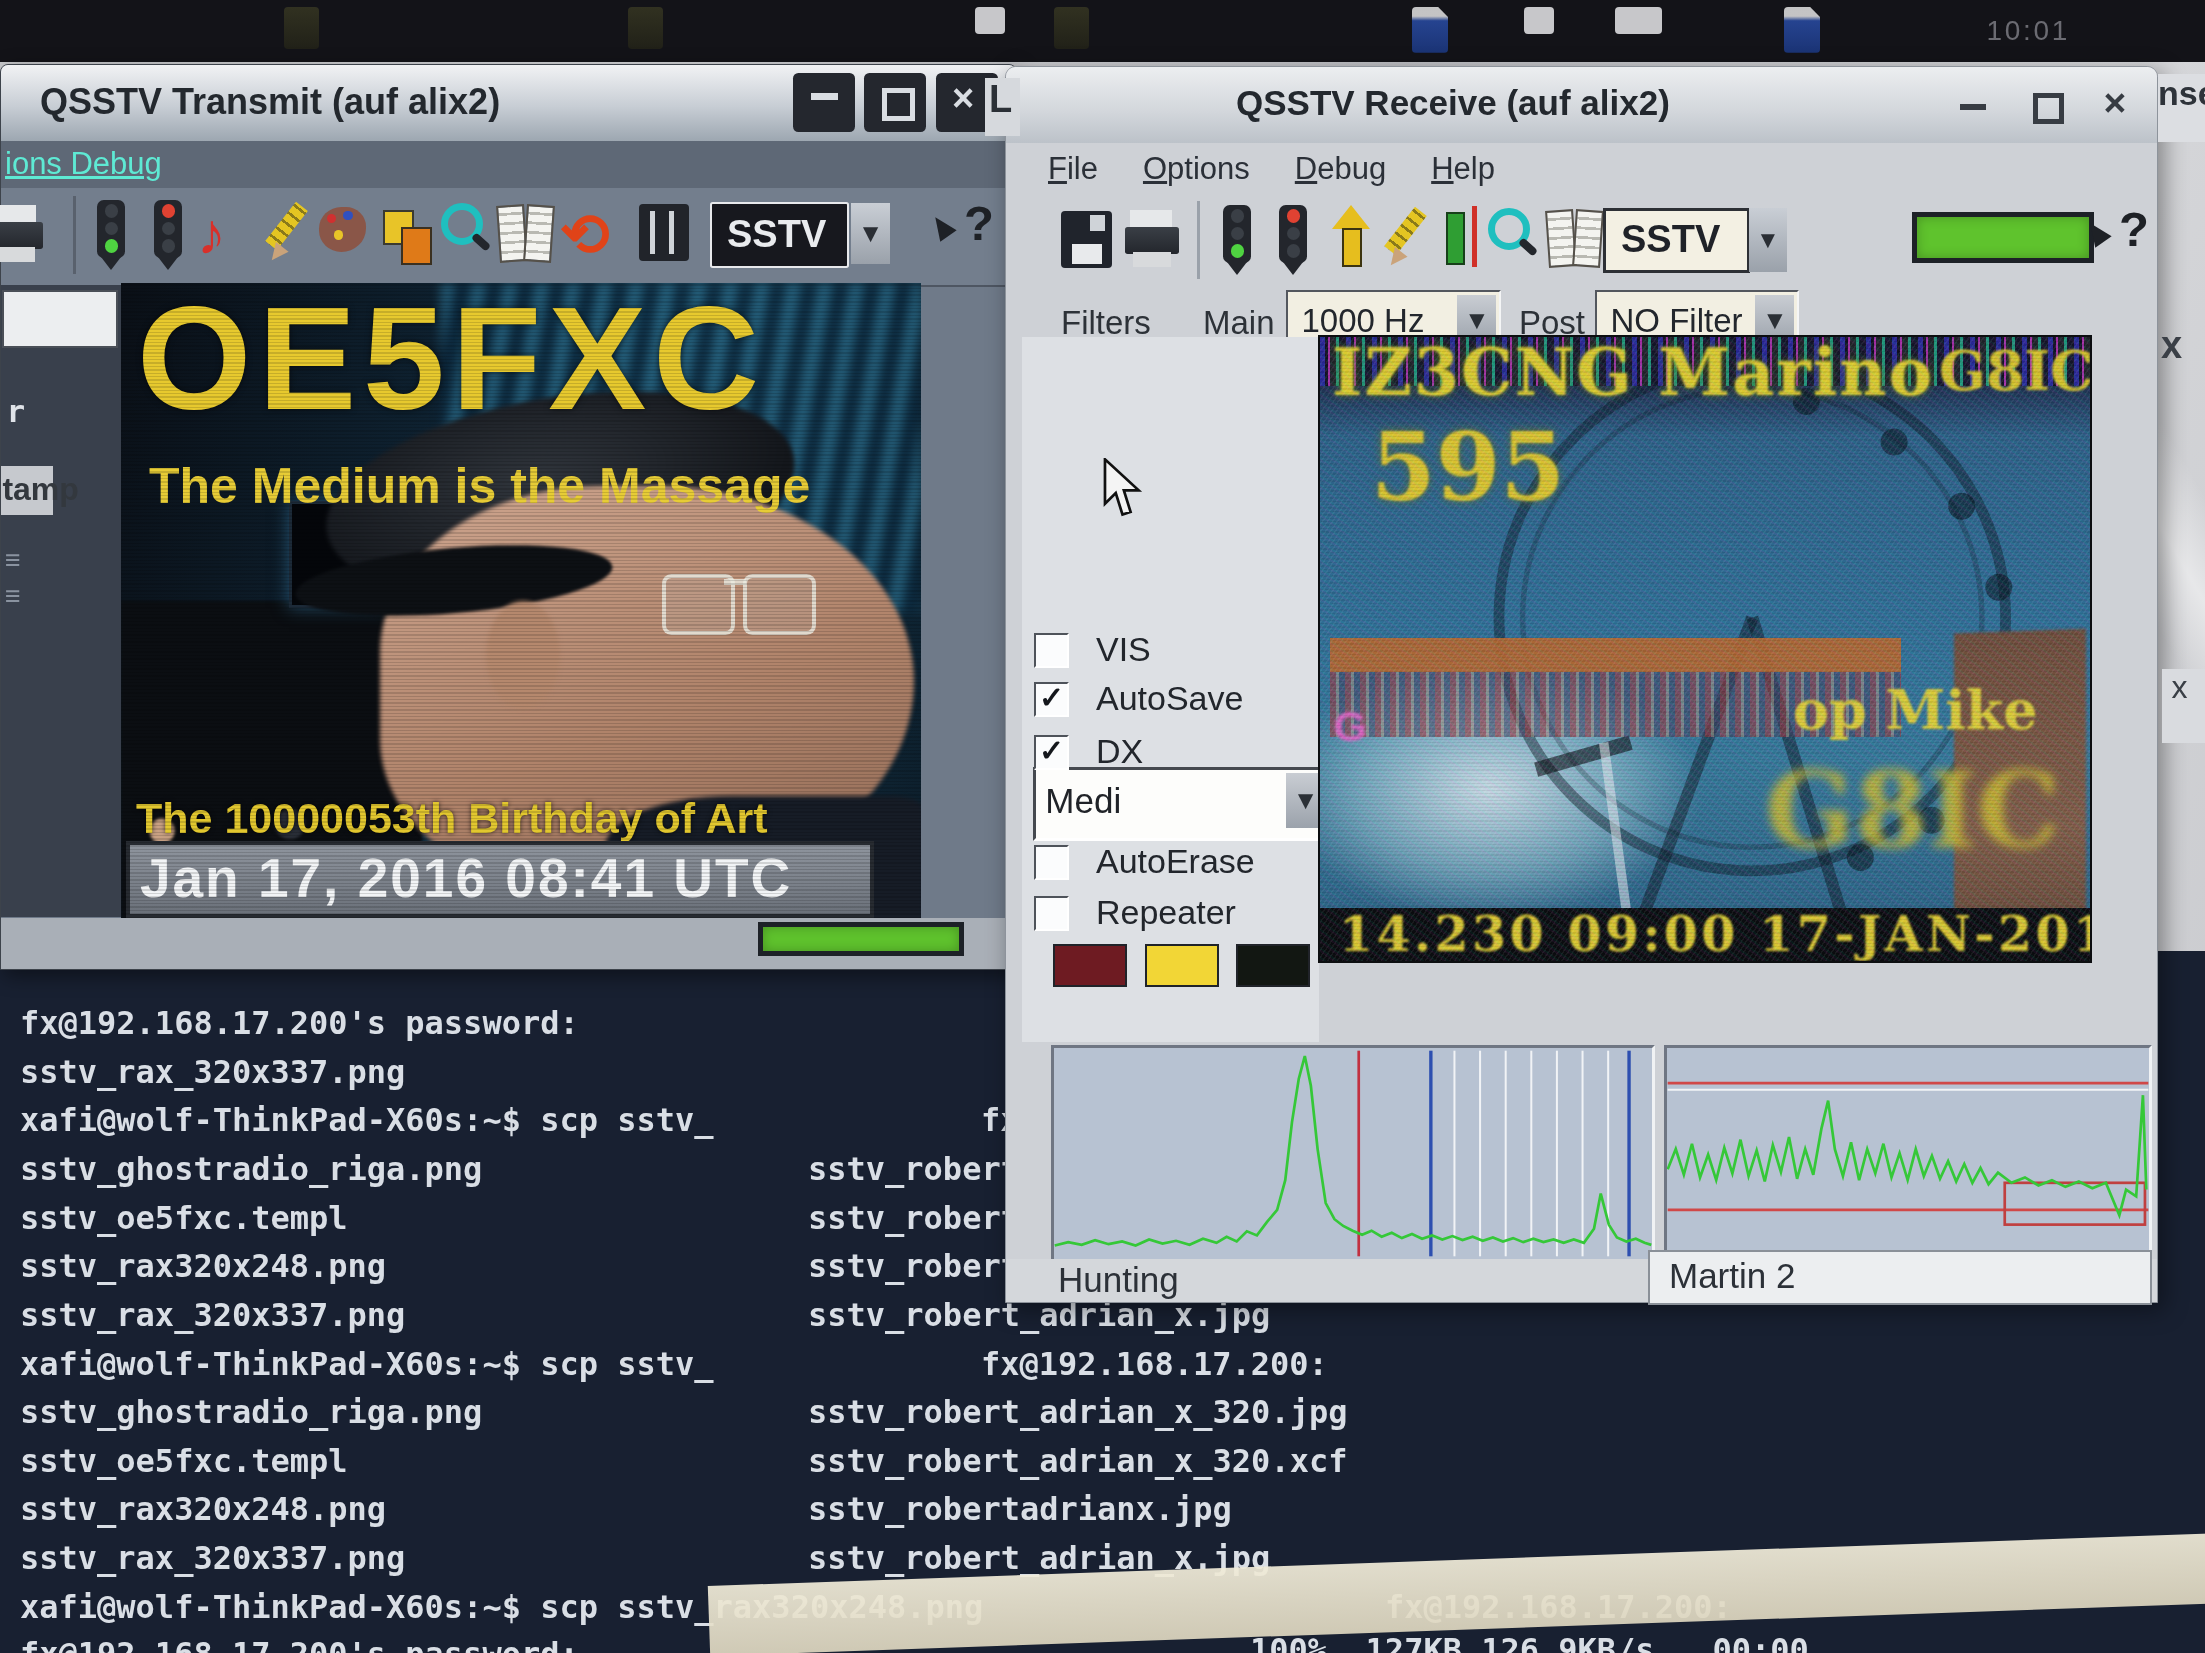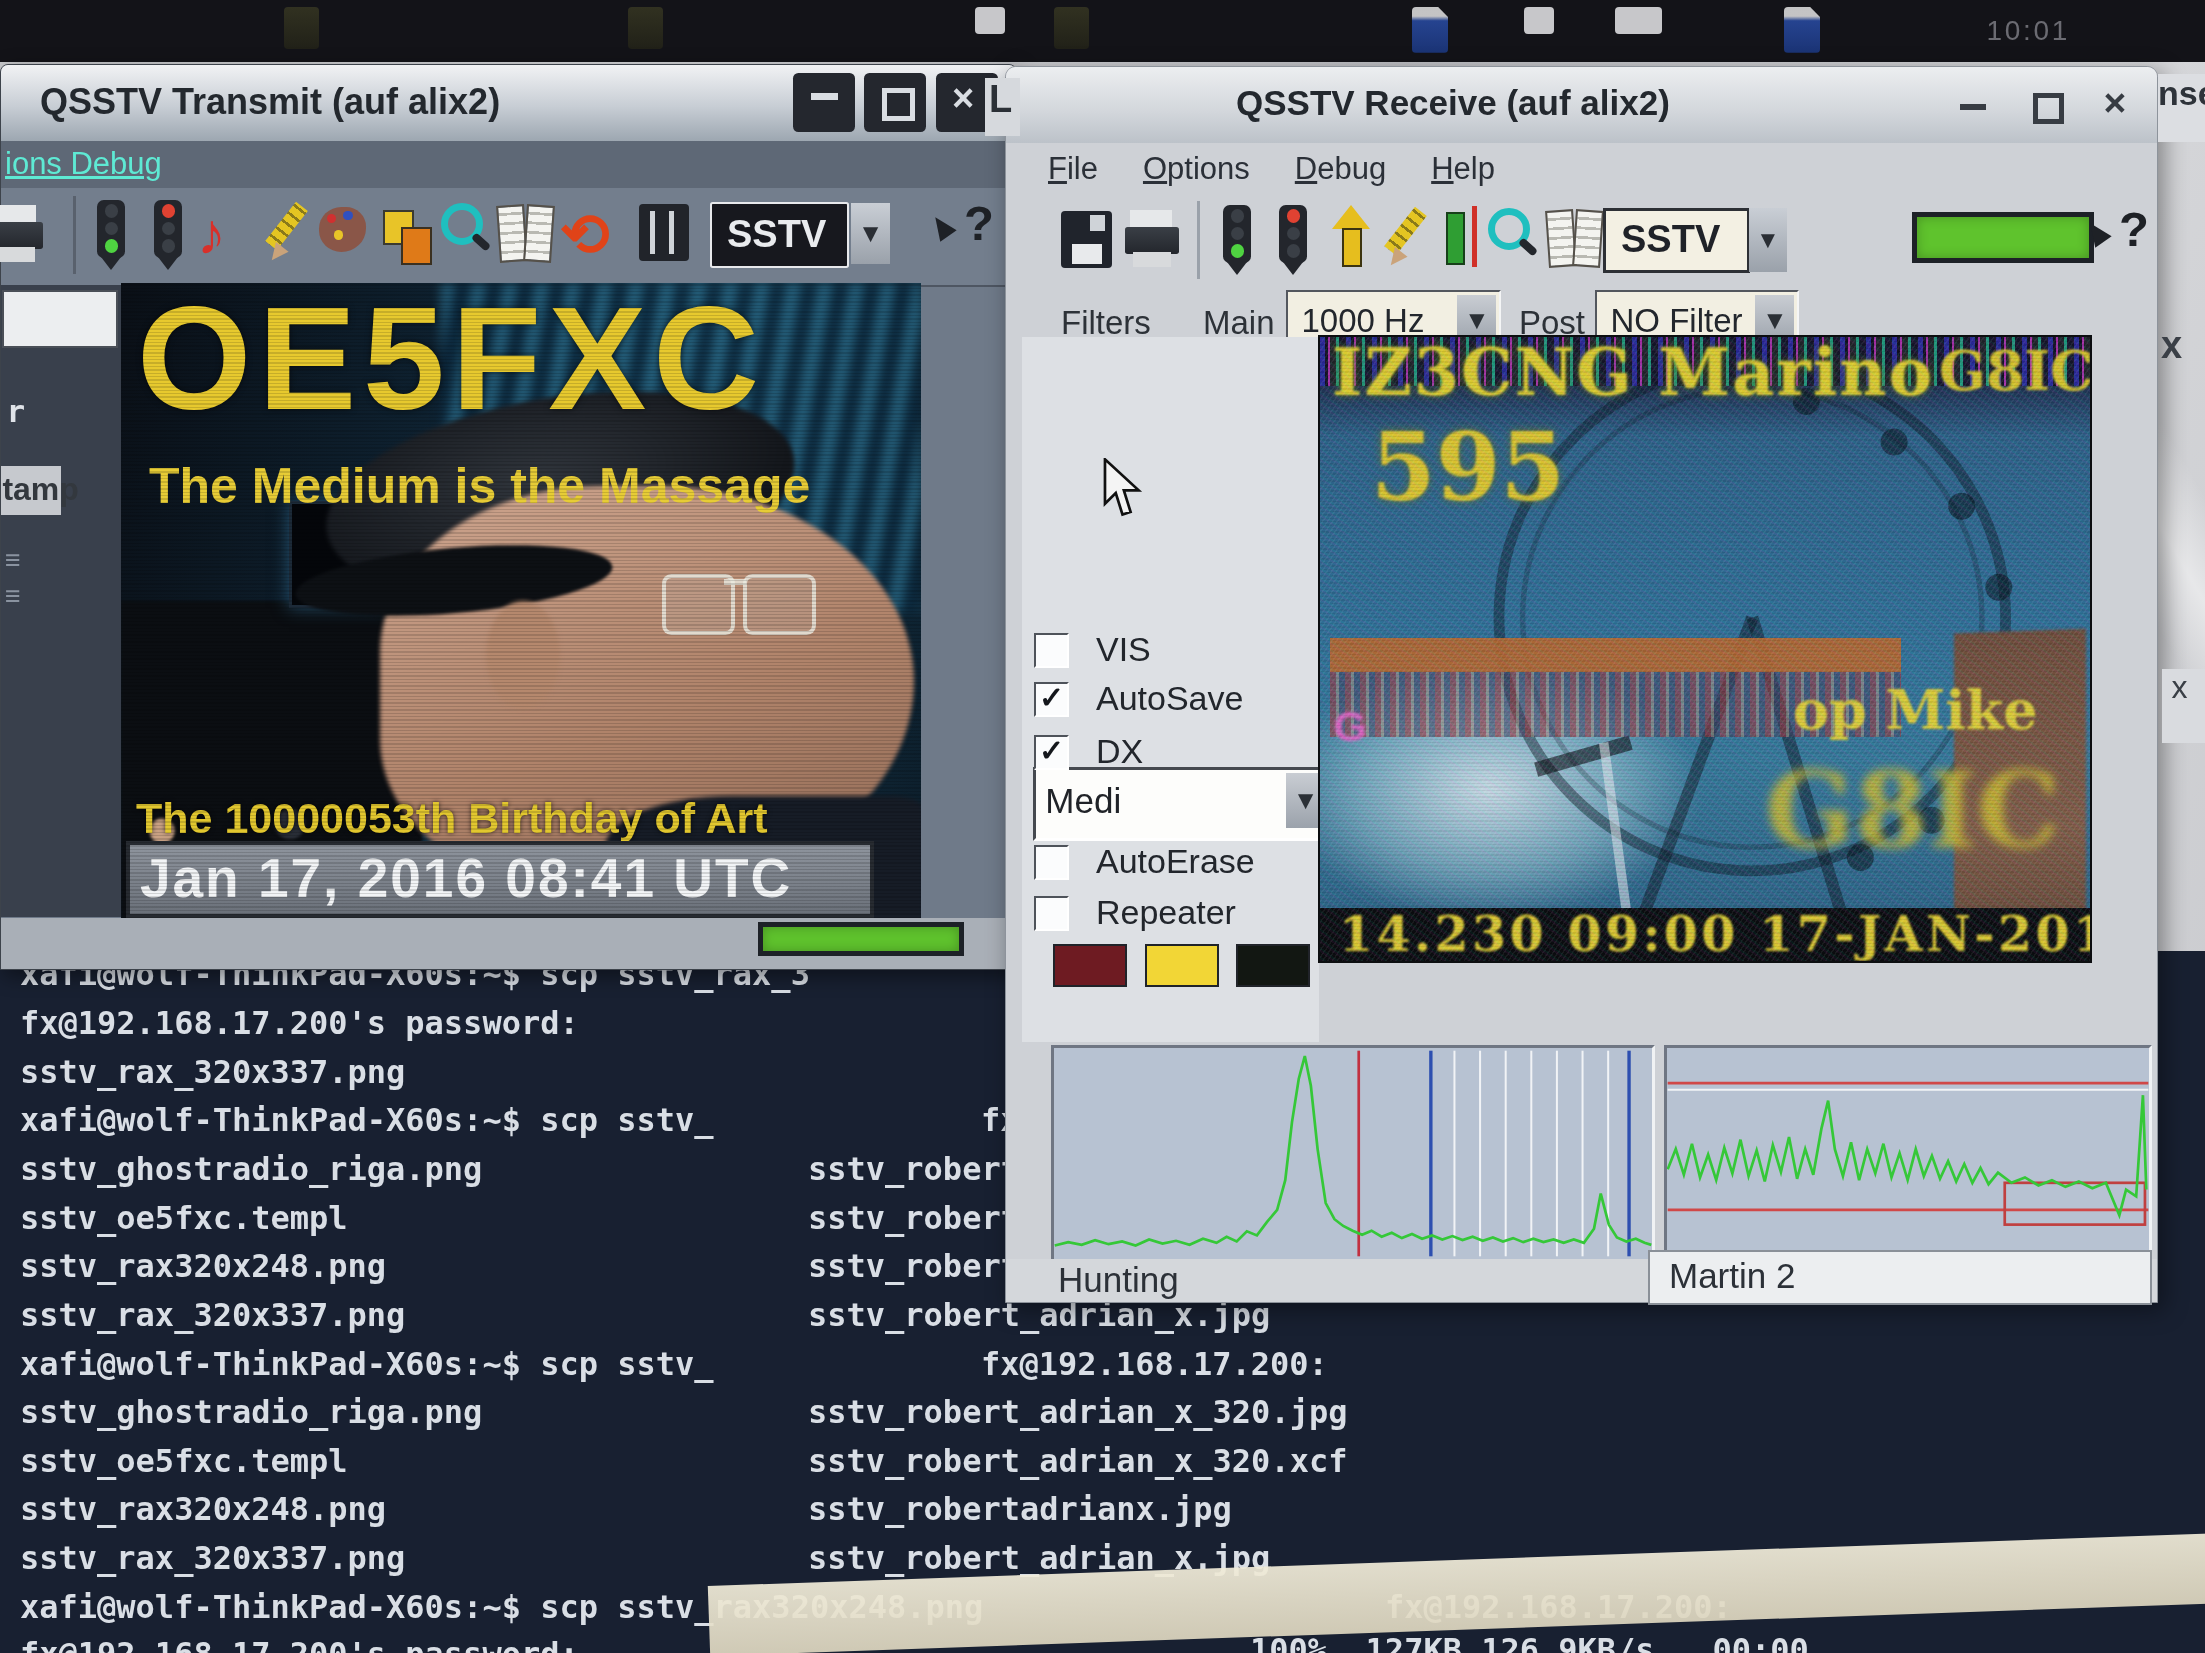--- a/index.html
+++ b/index.html
@@ -57,21 +57,21 @@
   .mixer .ln{position:absolute;top:6.8px;width:5.4px;height:43px;background:#cfd3d8;}
   .helpq{font-size:49px;font-weight:bold;color:#1e2126;}
   .helpq .arrowhead{position:absolute;left:-23px;top:10.8px;width:0;height:0;border:10.8px solid transparent;border-bottom:23px solid #1e2126;transform:rotate(-35deg);}
   .combo-dark{position:absolute;background:#17181e;border:2.7px solid #e8e9ec;border-radius:2.7px;color:#e9ebee;font-weight:bold;}
   .combo-btn{position:absolute;background:linear-gradient(180deg,#c9ced5,#9aa1aa);color:#2a2e34;text-align:center;}
   .combo-light{position:absolute;background:#f3f0e3;color:#1f2228;font-weight:bold;}
   
   #tx-leftpanel{position:absolute;left:0;top:220px;width:120px;height:632px;background:#39404c;}
   #tx-listbox{position:absolute;left:1.4px;top:5.4px;width:112px;height:54px;background:#eceef0;border:2px solid #4a4f57;}
   #frag-r{position:absolute;left:5.4px;top:108px;color:#dfe3e8;font:bold 31px "DejaVu Sans Mono",monospace;}
-  #frag-tamp-band{position:absolute;left:0;top:181px;width:60px;height:49px;background:#c6c9ce;}
+  #frag-tamp-band{position:absolute;left:0;top:181px;width:52px;height:49px;background:#c6c9ce;}
   #frag-tamp{position:absolute;left:1.4px;top:5.4px;color:#33383e;font-size:32px;font-weight:bold;}
   #frag-lines{position:absolute;left:4px;top:257px;color:#8a93a0;font-size:27px;line-height:36px;}
   
   #tx-image{position:absolute;left:120px;top:218px;width:800px;height:635px;overflow:hidden;background:linear-gradient(105deg,#0a0f16 0%,#0e2130 35%,#173a4e 60%,#0c1d2a 100%);}
   #tx-teal{position:absolute;right:0;top:0;width:60%;height:52%;opacity:.75;filter:blur(5.4px);
     background:repeating-linear-gradient(100deg,rgba(46,118,150,.95) 0 13.5px,rgba(10,40,62,.9) 13.5px 31px);}
   #tx-callsign{position:absolute;left:16px;top:-9.5px;font-size:147px;font-weight:bold;color:#e7c92e;letter-spacing:6.8px;text-shadow:0 0 6.8px rgba(0,0,0,.6);}
   #tx-subtitle{position:absolute;left:28px;top:174px;font-size:50px;font-weight:bold;color:#e7cc36;}
   .tx-hat{position:absolute;left:203px;top:114px;width:473px;height:196px;border-radius:50%;transform:rotate(-9deg);
     background:radial-gradient(ellipse at 45% 40%,#30353c,#14171c 70%);filter:blur(2px);}
@@ -183,21 +183,20 @@
   <div class="tb-icon tb-sq" style="left:975px;"></div>
   <div class="tb-icon tb-doc" style="left:1412px;"></div>
   <div class="tb-icon tb-sq" style="left:1524px;"></div>
   <div class="tb-icon tb-doc" style="left:1784px;"></div>
   <div class="tb-icon tb-sq" style="left:1615px;width:47px;"></div>
   <div id="tb-clock">10:01</div>
 </div>
 
 <div id="terminal">
   <div style="position:absolute;left:0;top:-951px;width:100%;height:1654px;">
-      <div class="tseg" style="left: 20px; top: 955px;">xafi@wolf-ThinkPad-X60s:~$ scp sstv_rax_3</div>
       <div class="tseg" style="left: 20px; top: 1004px;">fx@192.168.17.200's password:</div>
       <div class="tseg" style="left: 20px; top: 1053px;">sstv_rax_320x337.png</div>
       <div class="tseg" style="left: 20px; top: 1101px;">xafi@wolf-ThinkPad-X60s:~$ scp sstv_</div>
       <div class="tseg" style="left: 981px; top: 1101px;">fx@192.168.17.200:</div>
       <div class="tseg" style="left: 20px; top: 1150px;">sstv_ghostradio_riga.png</div>
       <div class="tseg" style="left: 808px; top: 1150px;">sstv_robert_adrian_x_320.jpg</div>
       <div class="tseg" style="left: 20px; top: 1199px;">sstv_oe5fxc.templ</div>
       <div class="tseg" style="left: 808px; top: 1199px;">sstv_robert_adrian_x_320.xcf</div>
       <div class="tseg" style="left: 20px; top: 1247px;">sstv_rax320x248.png</div>
       <div class="tseg" style="left: 808px; top: 1247px;">sstv_robertadrianx.jpg</div>

